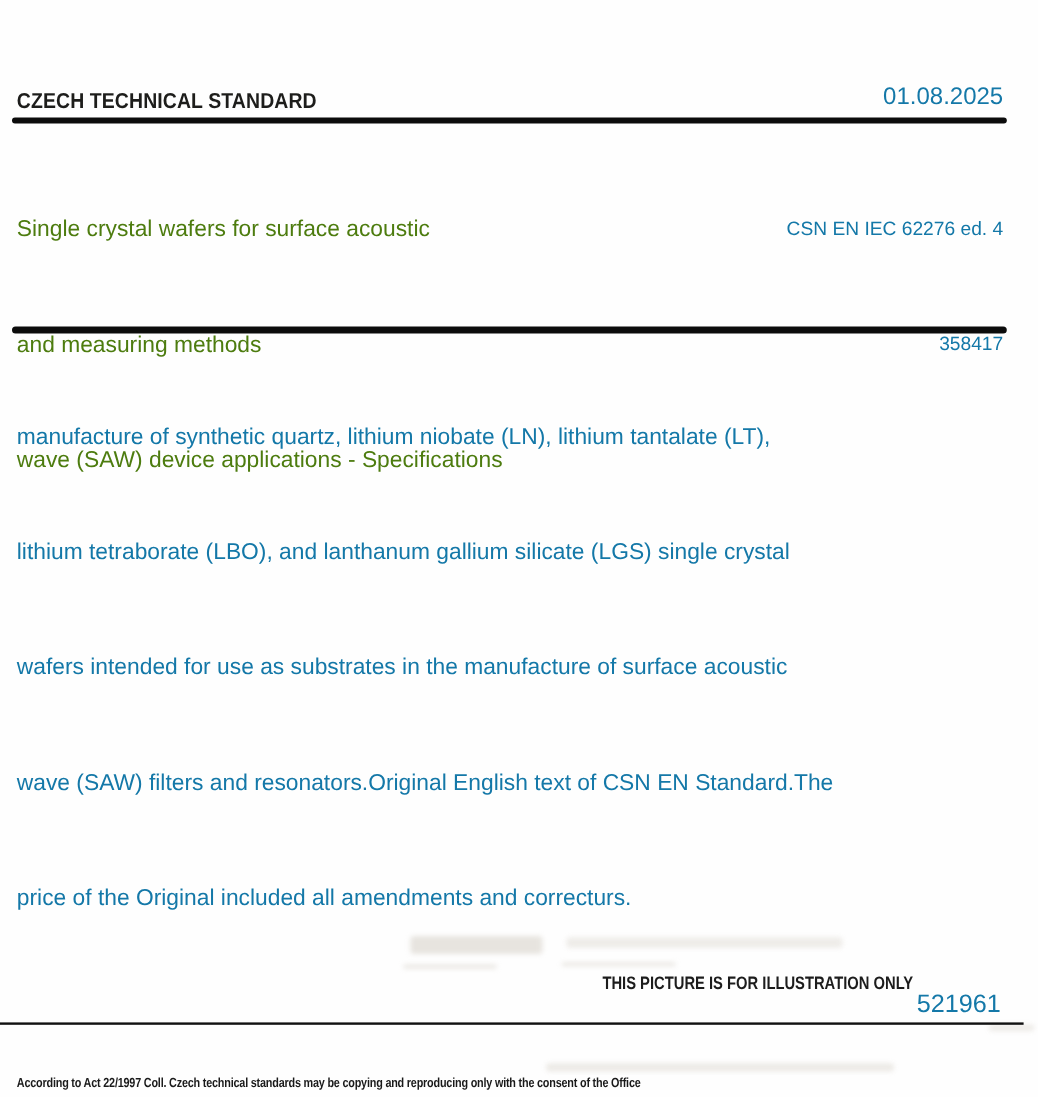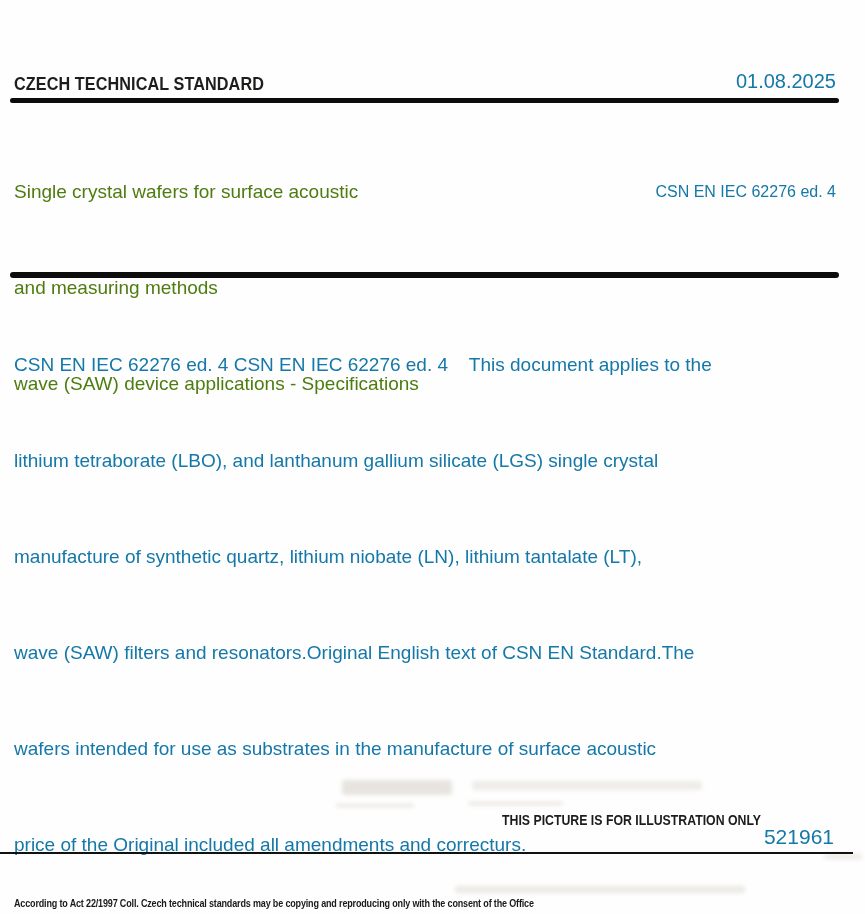--- a/index.html
+++ b/index.html
@@ -125,30 +125,30 @@
   <div class="header-date">01.08.2025</div>
   <div id="rule-top" class="rule-thick"></div>
 
   <div class="doc-title">
     <div>Single crystal wafers for surface acoustic</div>
     <div>and measuring methods</div>
     <div>wave (SAW) device applications - Specifications</div>
   </div>
   <div class="doc-number">
     <div>CSN EN IEC 62276 ed. 4</div>
+    <div>358417</div>
   </div>
 
   <div id="rule-mid" class="rule-thick"></div>
 
   <div class="abstract">
-    <div>CSN EN IEC 62276 ed. 4 CSN EN IEC 62276 ed. 4    This document applies to the</div>
+    <div>manufacture of synthetic quartz, lithium niobate (LN), lithium tantalate (LT),</div>
     <div>lithium tetraborate (LBO), and lanthanum gallium silicate (LGS) single crystal</div>
-    <div>manufacture of synthetic quartz, lithium niobate (LN), lithium tantalate (LT),</div>
+    <div>wafers intended for use as substrates in the manufacture of surface acoustic</div>
     <div>wave (SAW) filters and resonators.Original English text of CSN EN Standard.The</div>
-    <div>wafers intended for use as substrates in the manufacture of surface acoustic</div>
     <div>price of the Original included all amendments and correcturs.</div>
   </div>
 
   <div class="smudge" style="left:342px; top:780px; width:110px; height:15px;"></div>
   <div class="smudge" style="left:472px; top:781px; width:230px; height:9px; opacity:.7;"></div>
   <div class="smudge" style="left:336px; top:804px; width:78px; height:3px;"></div>
   <div class="smudge" style="left:468px; top:802px; width:95px; height:3px;"></div>
   <div class="smudge" style="left:455px; top:886px; width:290px; height:7px; opacity:.8;"></div>
   <div class="smudge" style="left:824px; top:854px; width:38px; height:5px; opacity:.8;"></div>
 

